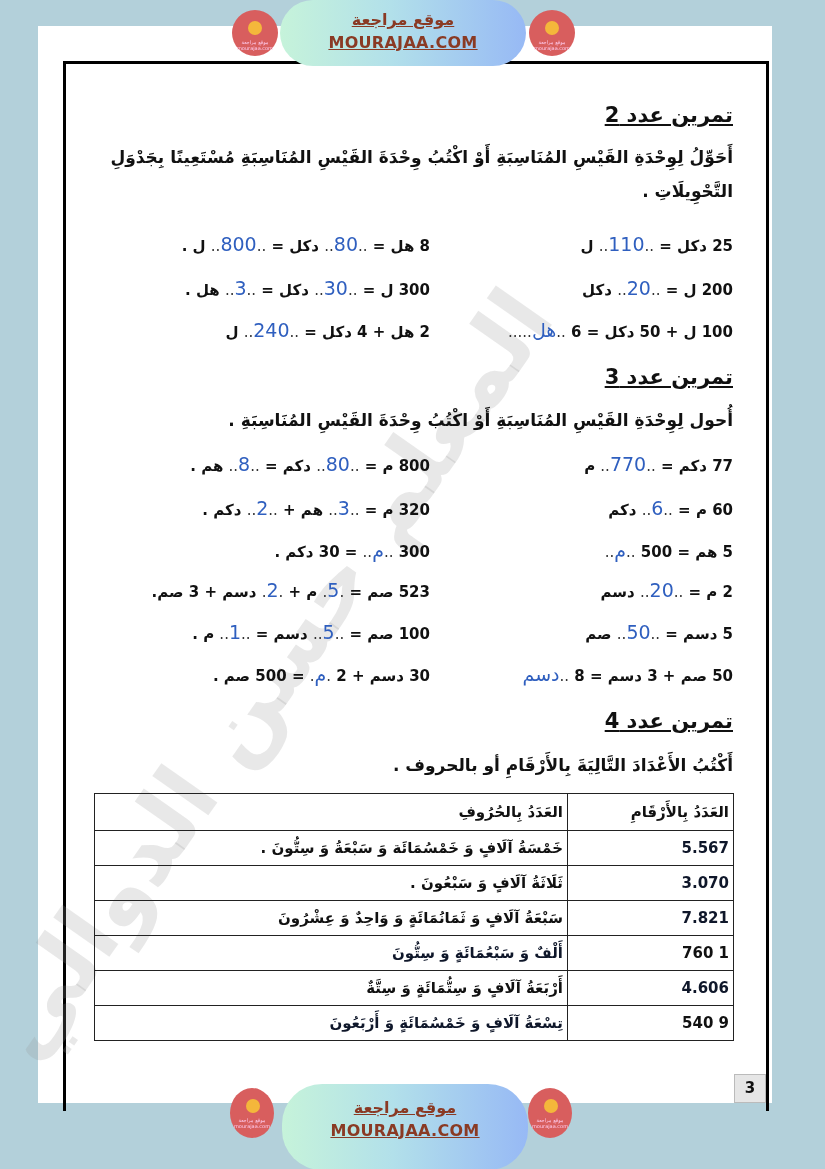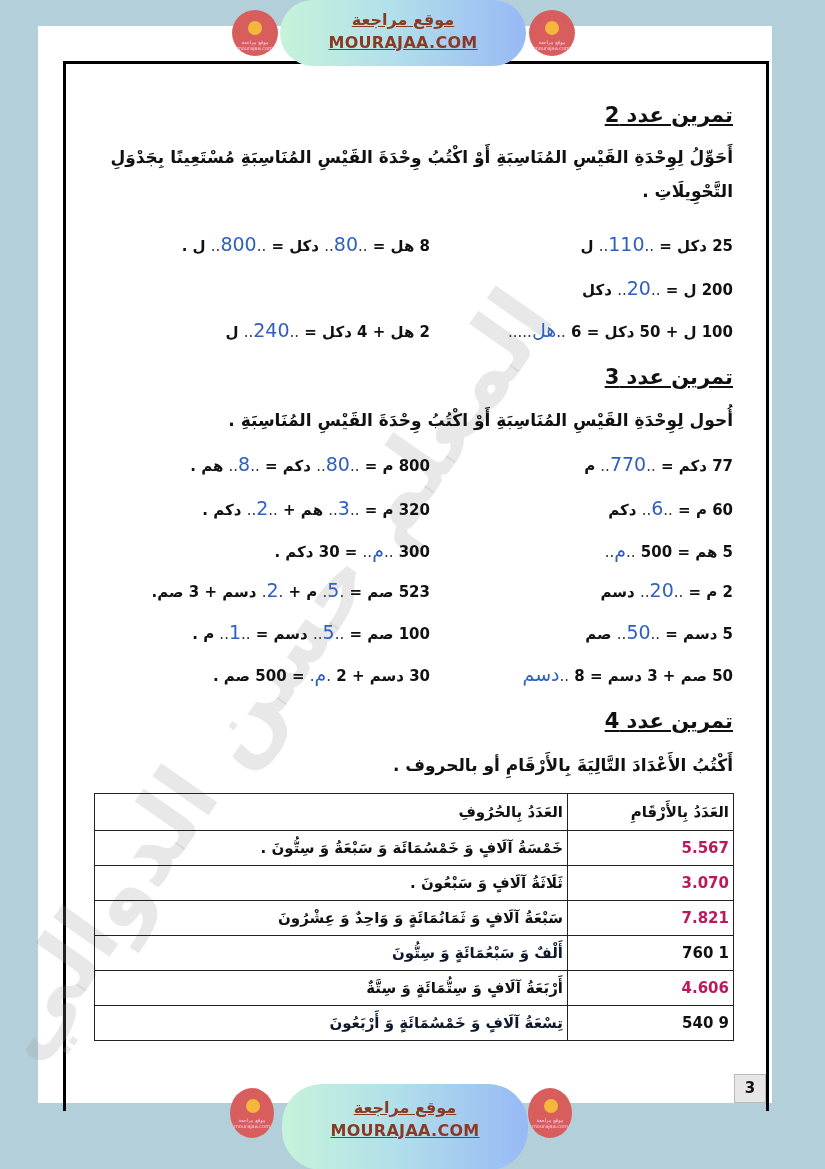--- a/index.html
+++ b/index.html
@@ -57,21 +57,21 @@
 
   table.nums {
     position:absolute; left:4px; top:698px; width:640px; border-collapse:collapse; direction:rtl;
   }
   table.nums td, table.nums th {
     border:1.5px solid #222; height:34px; padding:0 4px; text-align:right;
     font:bold 15px "DejaVu Sans", sans-serif;
   }
   table.nums th { font-size:15px; height:36px; }
   table.nums .c-dig { width:157px; }
-  .tbl-hand { color:#be185d; font-weight:normal; font-size:20px; }
+  .tbl-hand { color:#0f172a; font-weight:normal; font-size:20px; }
   .tbl-hand-ar { color:#0f172a; font-weight:normal; font-size:17px; }
 
   .watermark {
     position:absolute; left:200px; top:420px; width:420px;
     transform:rotate(-55deg); transform-origin:center;
     font:bold 90px "DejaVu Sans", sans-serif; color:rgba(150,150,150,0.22);
     direction:rtl; white-space:nowrap; pointer-events:none;
   }
 </style>
 </head>
@@ -102,20 +102,21 @@
   <div class="ex-title" style="top:8px">تمرين عدد 2</div>
   <div class="instr" style="top:52px">أَحَوِّلُ لِوِحْدَةِ القَيْسِ المُنَاسِبَةِ أَوْ اكْتُبُ وِحْدَةَ القَيْسِ المُنَاسِبَةِ  مُسْتَعِينًا بِجَدْوَلِ</div>
   <div class="instr" style="top:86px">التَّحْوِيلَاتِ .</div>
 
   <div class="row" style="top:138px">
     <span class="cell-r"><span>25 دكل = </span><span class="dots">..</span><span class="hand">110</span><span class="dots">..</span><span> ل</span></span>
     <span class="cell-l"><span>8 هل = </span><span class="dots">..</span><span class="hand">80</span><span class="dots">..</span><span> دكل = </span><span class="dots">..</span><span class="hand">800</span><span class="dots">..</span><span> ل .</span></span>
   </div>
   <div class="row" style="top:182px">
     <span class="cell-r"><span>200 ل = </span><span class="dots">..</span><span class="hand">20</span><span class="dots">..</span><span> دكل</span></span>
+    <span class="cell-l"><span>300 ل = </span><span class="dots">..</span><span class="hand">30</span><span class="dots">..</span><span> دكل = </span><span class="dots">..</span><span class="hand">3</span><span class="dots">..</span><span> هل .</span></span>
   </div>
   <div class="row" style="top:224px">
     <span class="cell-r"><span>100 ل + 50 دكل = 6 </span><span class="dots">..</span><span class="hand">هل</span><span class="dots">.....</span></span>
     <span class="cell-l"><span>2 هل + 4 دكل = </span><span class="dots">..</span><span class="hand">240</span><span class="dots">..</span><span> ل</span></span>
   </div>
 
   <div class="ex-title" style="top:270px">تمرين عدد 3</div>
   <div class="instr" style="top:315px">أُحول لِوِحْدَةِ القَيْسِ المُنَاسِبَةِ أَوْ اكْتُبُ وِحْدَةَ القَيْسِ المُنَاسِبَةِ .</div>
 
   <div class="row" style="top:358px">

